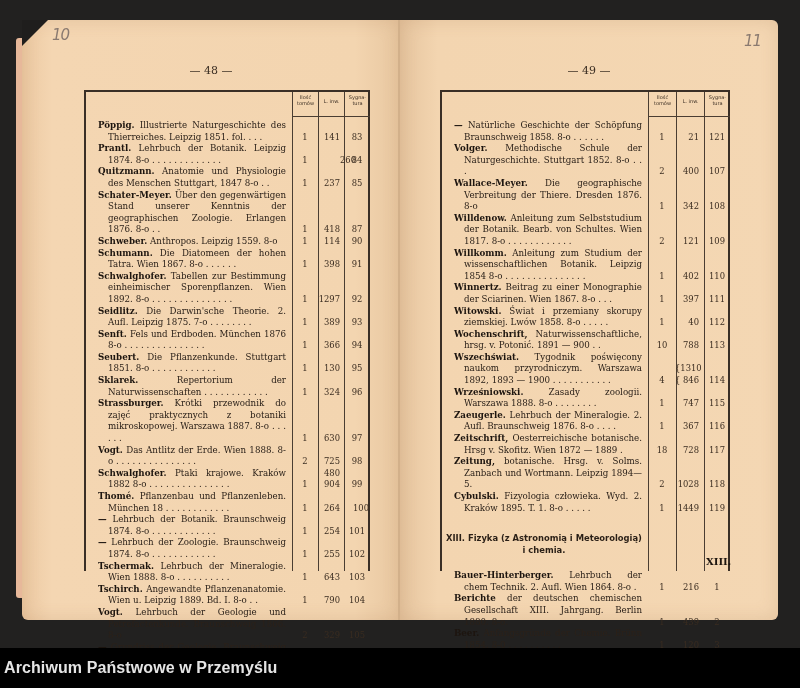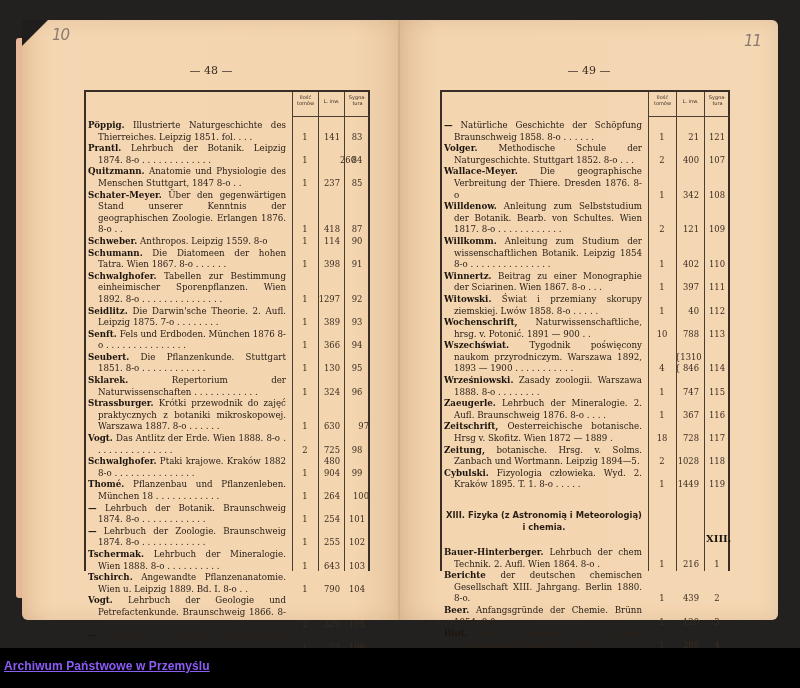--- a/index.html
+++ b/index.html
@@ -34,29 +34,29 @@
   .left .catalog { left: 62px; width: 286px; }
   .right .catalog { left: 40px; width: 290px; }
 
   .col-lines { position: absolute; top: 0; bottom: 0; width: 1px; background: #4a3d32; }
 
   .hdr { position: absolute; top: 2px; font-size: 5px; line-height: 6px; text-align: center; color: #3a2d22; font-family: "DejaVu Sans", sans-serif; }
   .hdr-rule { position: absolute; top: 24px; height: 1px; background: #4a3d32; }
 
   .rows { position: absolute; top: 26px; left: 0; right: 0; }
   .row { position: relative; display: flex; align-items: flex-end; }
-  .entry { font-size: 8.7px; line-height: 11.6px; text-align: justify; padding-left: 12px; text-indent: -10px; color: #2b2119; }
+  .entry { font-size: 8.7px; line-height: 11.6px; text-align: justify; padding-left: 22px; text-indent: -10px; color: #2b2119; }
   .entry b { font-weight: bold; color: #1d150f; }
   .num { position: absolute; bottom: 0; font-size: 8.4px; line-height: 11.6px; color: #3a2c20; text-align: right; }
 
   .section-title { font-family: "DejaVu Sans", sans-serif; font-weight: bold; font-size: 8.4px; line-height: 12px; text-align: center; color: #2a1f16; padding: 18px 4px 0 4px; }
   .section-mark { position: absolute; font-weight: bold; font-size: 10px; color: #1d150f; }
 
   .footer { position: absolute; left: 0; top: 648px; width: 800px; height: 40px; background: #000; }
-  .footer-label { position: absolute; left: 4px; top: 11px; font-family: "Liberation Sans", sans-serif; font-weight: bold; font-size: 12px; color: #8b5cf6; letter-spacing: 0.1px; text-decoration: underline; }
+  .footer-label { position: absolute; left: 4px; top: 11px; font-family: "Liberation Sans", sans-serif; font-weight: bold; font-size: 16px; color: #e5e5e5; letter-spacing: 0.1px; }
 </style>
 </head>
 <body>
 
 <div class="scan-area">
   <div class="book">
     <div class="left-edge"></div>
 
     <div class="page left" id="left-page">
       <div class="corner-fold"></div>
@@ -134,21 +134,21 @@
             <div class="row">
               <div class="entry" style="width: 200px;"><b>Sklarek.</b> <span>Repertorium der Naturwissenschaften . . . . . . . . . . . .</span></div>
               <div class="num" style="left: 206px; width: 26px; text-align: center;">1</div>
               <div class="num" style="left: 230px; width: 24px; white-space: pre;">324</div>
               <div class="num" style="left: 259px; width: 24px; text-align: center;">96</div>
             </div>
             <div class="row">
               <div class="entry" style="width: 200px;"><b>Strassburger.</b> <span>Krótki przewodnik do zajęć praktycznych z botaniki mikroskopowej. Warszawa 1887. 8-o . . . . . .</span></div>
               <div class="num" style="left: 206px; width: 26px; text-align: center;">1</div>
               <div class="num" style="left: 230px; width: 24px; white-space: pre;">630</div>
-              <div class="num" style="left: 259px; width: 24px; text-align: right; margin-top: 13px;">97</div>
+              <div class="num" style="left: 259px; width: 24px; text-align: center; margin-top: 13px;">97</div>
             </div>
             <div class="row">
               <div class="entry" style="width: 200px;"><b>Vogt.</b> <span>Das Antlitz der Erde. Wien 1888. 8-o . . . . . . . . . . . . . . .</span></div>
               <div class="num" style="left: 206px; width: 26px; text-align: center;">2</div>
               <div class="num" style="left: 230px; width: 24px; white-space: pre;">725</div>
               <div class="num" style="left: 259px; width: 24px; text-align: center;">98</div>
             </div>
             <div class="row">
               <div class="entry" style="width: 200px;"><b>Schwalghofer.</b> <span>Ptaki krajowe. Kraków 1882 8-o . . . . . . . . . . . . . . .</span></div>
               <div class="num" style="left: 206px; width: 26px; text-align: center;">1</div>

